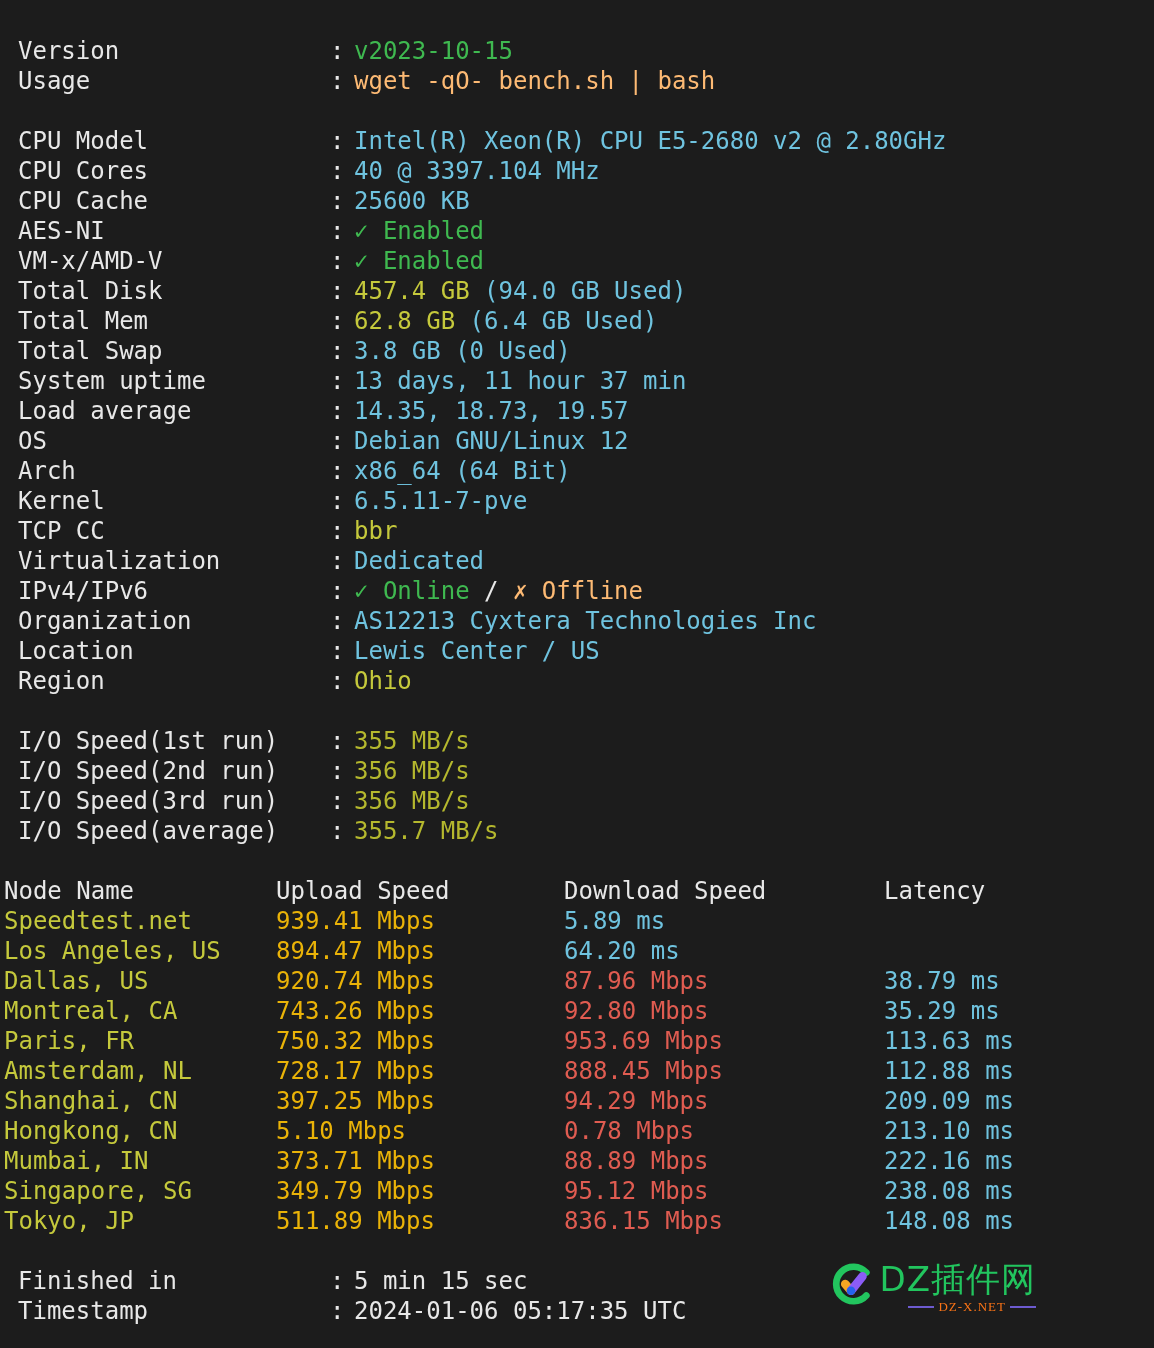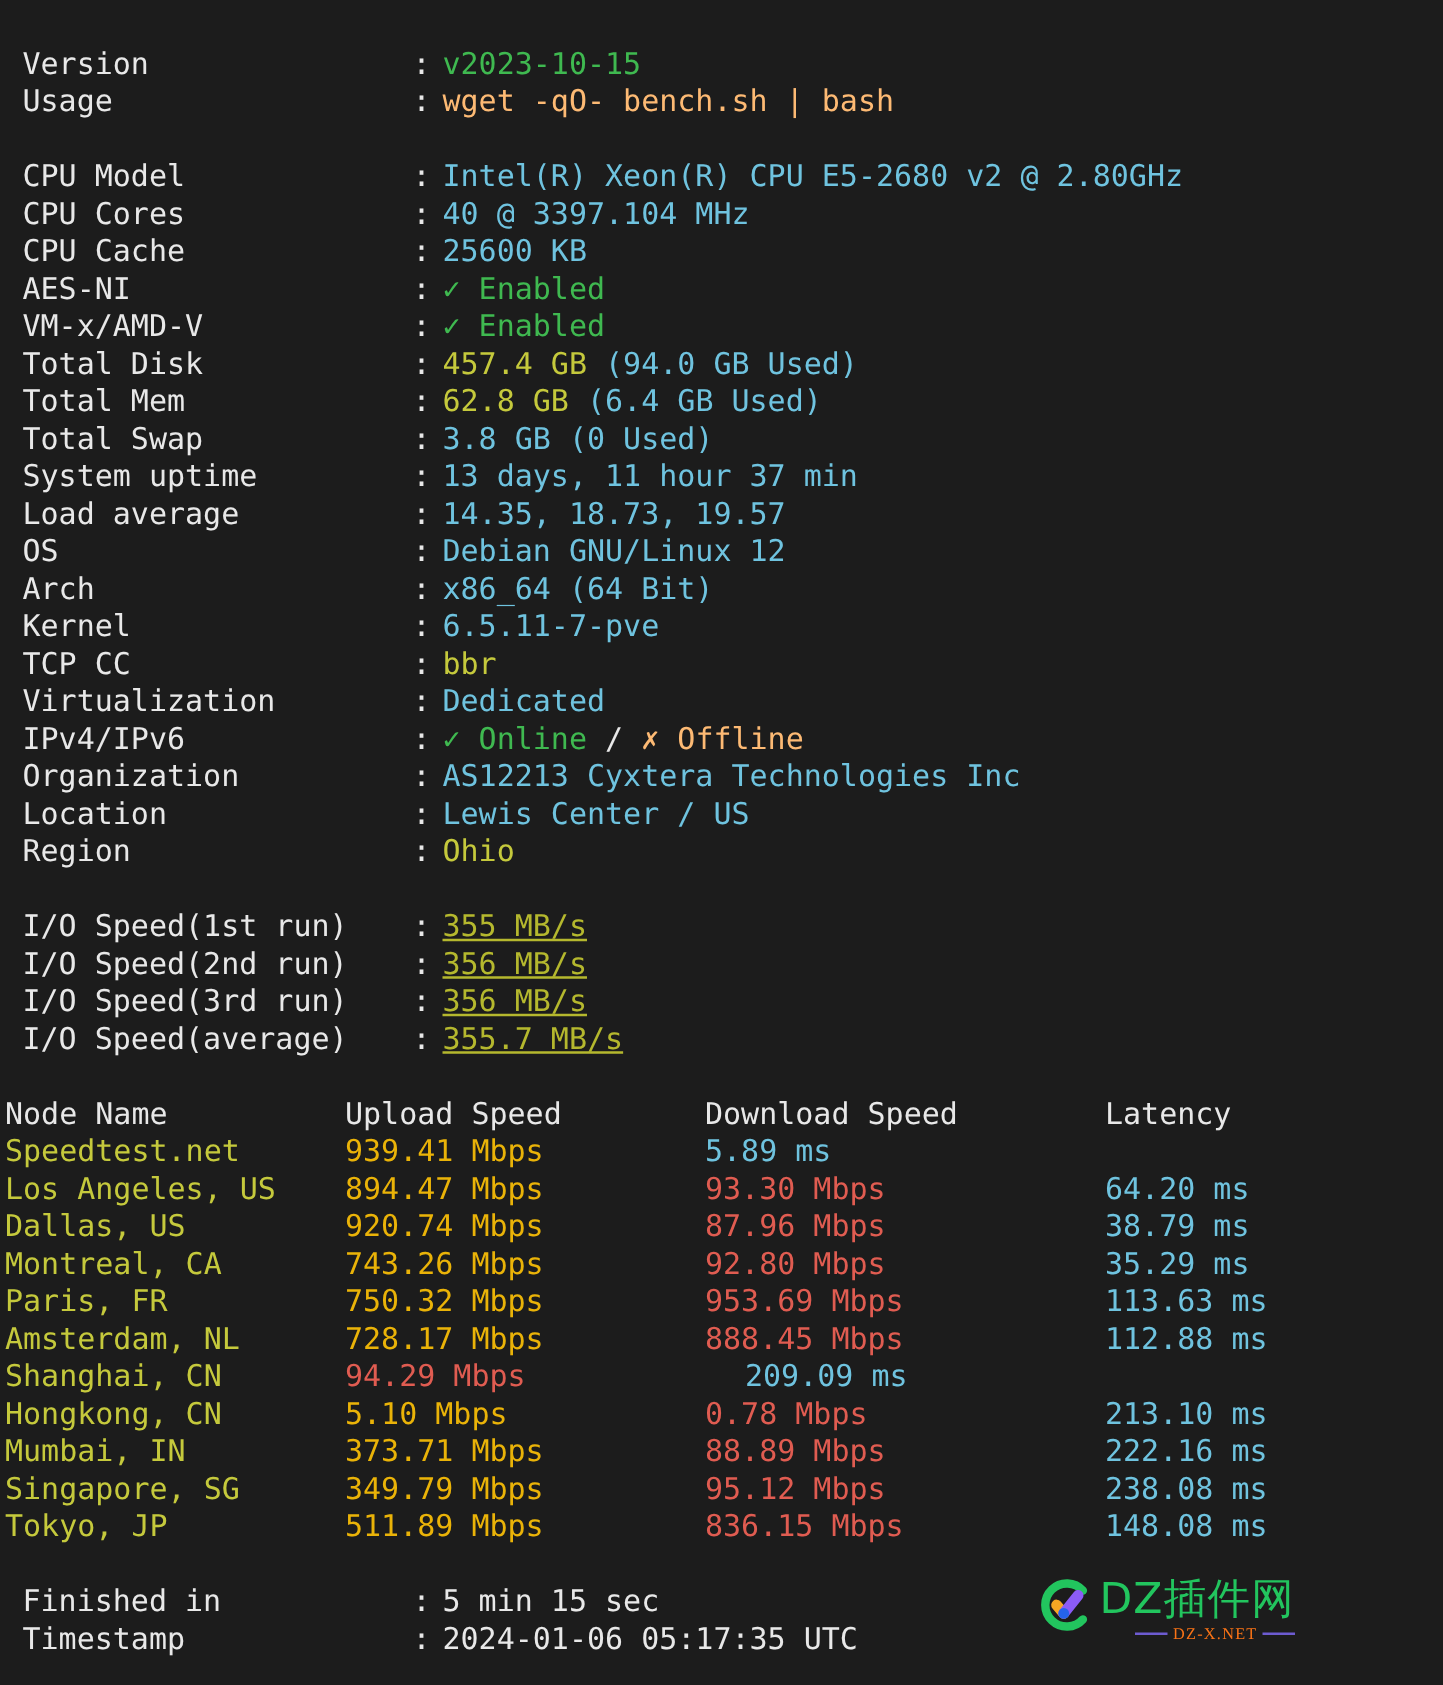--- a/index.html
+++ b/index.html
@@ -66,21 +66,21 @@
   .io .k {
     width: 312px;
     flex: 0 0 312px;
   }
   
   .c-white   { color: #e8e8e8; }
   .c-green   { color: #3fb950; }
   .c-red     { color: #fdba74; }
   .c-blue    { color: #6fc3df; }
   .c-yellow  { color: #c5c93c; }
-  .c-olive   { color: #b5b82e; text-decoration: underline; }
+  .c-olive   { color: #b5b82e; }
 
   
   .strow {
     display: flex;
     height: 30px;
     white-space: pre;
     padding-left: 4px;
     box-sizing: border-box;
   }
   .col-node { width: 272px; flex: 0 0 272px; }
@@ -184,26 +184,26 @@
       <div class="kv io"><span class="k">I/O Speed(average)</span><span class="colon">:</span><span class="v c-olive">355.7 MB/s</span></div>
     </div>
 
   <div class="sep">
     
   </div>
 
   <div id="speedtest-table">
       <div class="strow"><span class="col-node hdr">Node Name</span><span class="col-up hdr">Upload Speed</span><span class="col-down hdr">Download Speed</span><span class="col-lat hdr">Latency</span></div>
       <div class="strow"><span class="col-node node">Speedtest.net</span><span class="col-up up">939.41 Mbps</span><span class="col-lat lat">5.89 ms</span></div>
-      <div class="strow"><span class="col-node node">Los Angeles, US</span><span class="col-up up">894.47 Mbps</span><span class="col-down down">93.30 Mbps</span><span class="col-lat lat">64.20 ms</span></div>
+      <div class="strow"><span class="col-node node">Los Angeles, US</span><span class="col-up up">894.47 Mbps</span><span class="col-lat lat">64.20 ms</span></div>
       <div class="strow"><span class="col-node node">Dallas, US</span><span class="col-up up">920.74 Mbps</span><span class="col-down down">87.96 Mbps</span><span class="col-lat lat">38.79 ms</span></div>
       <div class="strow"><span class="col-node node">Montreal, CA</span><span class="col-up up">743.26 Mbps</span><span class="col-down down">92.80 Mbps</span><span class="col-lat lat">35.29 ms</span></div>
       <div class="strow"><span class="col-node node">Paris, FR</span><span class="col-up up">750.32 Mbps</span><span class="col-down down">953.69 Mbps</span><span class="col-lat lat">113.63 ms</span></div>
       <div class="strow"><span class="col-node node">Amsterdam, NL</span><span class="col-up up">728.17 Mbps</span><span class="col-down down">888.45 Mbps</span><span class="col-lat lat">112.88 ms</span></div>
-      <div class="strow"><span class="col-node node">Shanghai, CN</span><span class="col-down down">94.29 Mbps</span><span class="col-lat lat">209.09 ms</span></div>
+      <div class="strow"><span class="col-node node">Shanghai, CN</span><span class="col-up up">397.25 Mbps</span><span class="col-down down">94.29 Mbps</span><span class="col-lat lat">209.09 ms</span></div>
       <div class="strow"><span class="col-node node">Hongkong, CN</span><span class="col-up up">5.10 Mbps</span><span class="col-down down">0.78 Mbps</span><span class="col-lat lat">213.10 ms</span></div>
       <div class="strow"><span class="col-node node">Mumbai, IN</span><span class="col-up up">373.71 Mbps</span><span class="col-down down">88.89 Mbps</span><span class="col-lat lat">222.16 ms</span></div>
       <div class="strow"><span class="col-node node">Singapore, SG</span><span class="col-up up">349.79 Mbps</span><span class="col-down down">95.12 Mbps</span><span class="col-lat lat">238.08 ms</span></div>
       <div class="strow"><span class="col-node node">Tokyo, JP</span><span class="col-up up">511.89 Mbps</span><span class="col-down down">836.15 Mbps</span><span class="col-lat lat">148.08 ms</span></div>
     </div>
 
   <div class="sep">
     
   </div>
 

